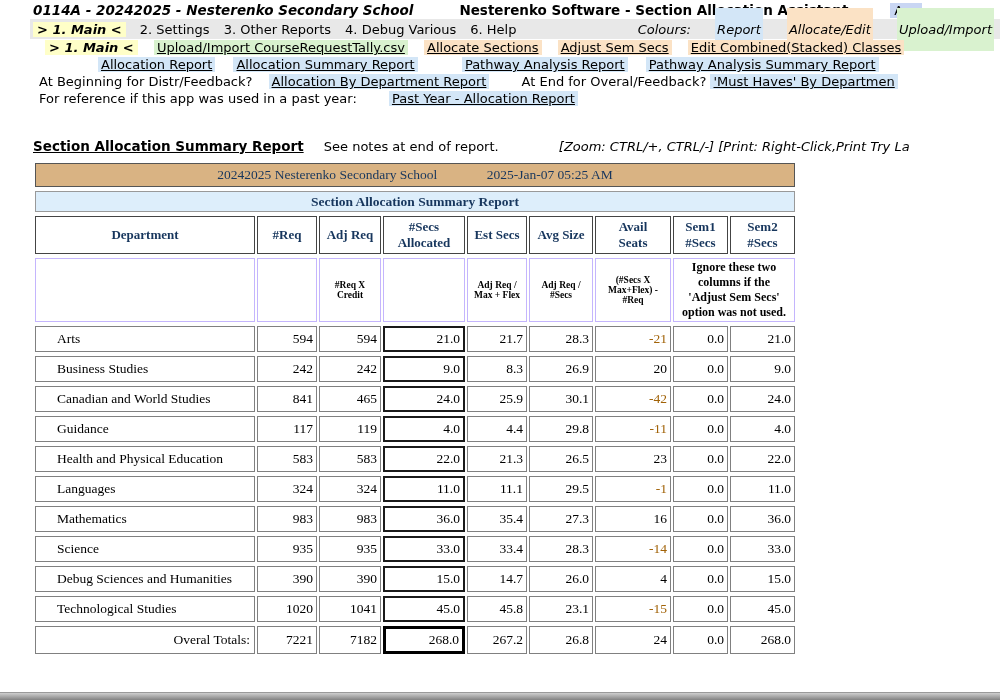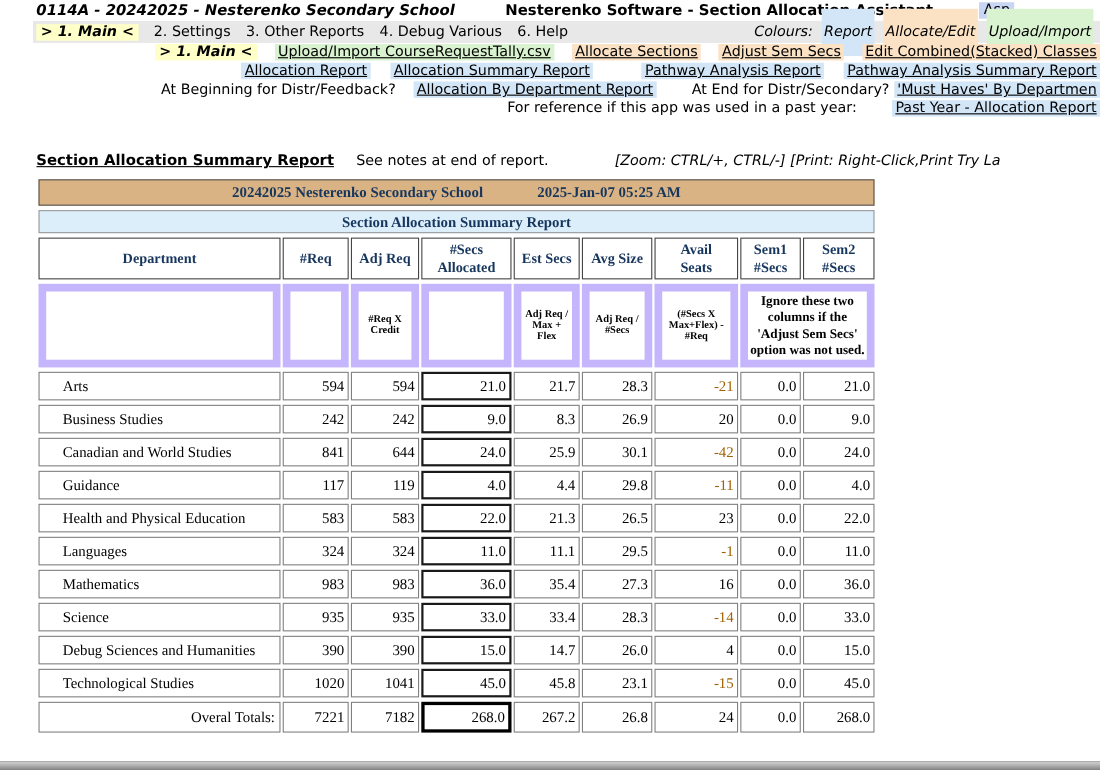--- a/index.html
+++ b/index.html
@@ -1,60 +1,60 @@
 <!DOCTYPE html>
 <html><head>
 <meta charset="utf-8">
 <style>
   html,body{margin:0;padding:0;}
   body{
     width:1000px;height:700px;overflow:hidden;background:#fff;position:relative;
     font-family:"DejaVu Sans","Liberation Sans",sans-serif;font-size:13px;color:#000;
   }
   
-  .titlebar{padding:2px 16px 1px 33px;display:flex;align-items:flex-start;white-space:nowrap;}
+  .titlebar{padding:2px 16px 1px 33px;display:flex;align-items:center;white-space:nowrap;}
   .t-left{font-weight:bold;font-style:italic;font-size:13.5px;}
   .t-center{font-weight:bold;font-size:13.5px;margin-left:46px;}
   .asp{margin-left:42px;background:#c9d6f3;padding:0 4px;cursor:pointer;}
   
   .menubar{margin-left:30px;width:970px;background:#e8e8e8;height:20px;display:flex;align-items:center;padding:1px 6px 1px 3px;box-sizing:border-box;white-space:nowrap;}
   .pill{font-weight:bold;font-style:italic;background:#ffffc8;padding:0 4px;cursor:pointer;}
   .menubar .mitem{margin-left:14px;cursor:pointer;}
   .legend{margin-left:auto;font-style:italic;}
-  .legend .lk{padding:14px 2px;margin-left:4px;text-align:center;}
+  .legend .lk{padding:14px 2px;margin-left:20px;text-align:center;}
   .hl-blue{background:#d3e6f7;}
   .hl-peach{background:#fbe2c5;}
   .hl-green{background:#d9f2cf;}
   
   .toolbar{margin-left:30px;line-height:17px;}
-  .tb-row{white-space:nowrap;overflow:hidden;text-align:right;}
+  .tb-row{white-space:nowrap;overflow:hidden;}
   .tb-row1{padding-left:15px;}
   .tb-row2{padding-left:68px;}
   .tb-row3{padding-left:9px;}
   .tb-row4{padding-left:9px;}
   a.lnk{color:#000;text-decoration:underline;cursor:pointer;padding:0 3px;}
   .gap12{margin-left:12px;}
   .gap14{margin-left:14px;}
   .gap28{margin-left:28px;}
   .gap40{margin-left:40px;}
   
   .report-heading{margin:31px 0 5px 33px;width:967px;white-space:nowrap;overflow:hidden;}
   .rh-title{font-weight:bold;text-decoration:underline;font-size:13.5px;}
   .rh-note{margin-left:16px;}
   .rh-hint{font-style:italic;margin-left:56px;}
   
   table.report{
     margin-left:33px;border-collapse:separate;border-spacing:2px 4px;
     font-family:"Liberation Serif","DejaVu Serif",serif;table-layout:fixed;
   }
-  .school-bar{background:#d9b383;border:1px solid #555;text-align:center;font-weight:bold;color:#17365d;height:20px;font-size:13.5px;}
+  .school-bar{background:#d9b383;border:1px solid #555;text-align:center;font-weight:normal;color:#17365d;height:20px;font-size:13.5px;}
   .school-bar .ts{margin-left:46px;}
   .table-title{background:#ddeefb;border:1px solid #999;text-align:center;font-weight:bold;color:#17365d;height:17px;font-size:13.5px;}
   tr.cols th{border:1px solid #444;background:#fff;color:#17365d;font-weight:bold;font-size:13px;white-space:pre-line;height:34px;vertical-align:middle;text-align:center;}
-  tr.subs th{border:7px solid #c4b5fd;background:#fff;color:#000;font-weight:bold;font-size:9.5px;height:60px;vertical-align:middle;text-align:center;white-space:pre-line;}
+  tr.subs th{border:1px solid #c4b5fd;background:#fff;color:#000;font-weight:bold;font-size:9.5px;height:60px;vertical-align:middle;text-align:center;white-space:pre-line;}
   tr.subs th.sem-note{font-size:12px;}
   tbody td{border:1px solid #808080;background:#fff;height:20px;font-size:13.5px;vertical-align:middle;}
   td.dept{text-align:left;padding-left:21px;}
   td.num{text-align:right;padding-right:3px;}
   td.tlabel{text-align:right;padding-right:4px;}
   td.boxed{border:2px solid #1a1a1a;}
   td.boxed-thick{border:3px solid #000;}
   td.neg{color:#a16207;}
   
   .bottom-bar{position:absolute;left:0;bottom:0;width:1000px;height:7px;background:linear-gradient(#cfcfcf,#828282);border-top:1px solid #9a9a9a;}
@@ -92,21 +92,21 @@
   </div>
   <div class="tb-row tb-row2">
     <a class="lnk hl-blue">Allocation Report</a>
     <a class="lnk hl-blue gap14">Allocation Summary Report</a>
     <a class="lnk hl-blue gap40">Pathway Analysis Report</a>
     <a class="lnk hl-blue gap14">Pathway Analysis Summary Report</a>
   </div>
   <div class="tb-row tb-row3">
     <span>At Beginning for Distr/Feedback?</span>
     <a class="lnk hl-blue gap12">Allocation By Department Report</a>
-    <span class="gap28">At End for Distr/Secondary?</span>
+    <span class="gap28">At End for Overal/Feedback?</span>
     <a class="lnk hl-blue">'Must Haves' By Departmen</a>
   </div>
   <div class="tb-row tb-row4">
     <span>For reference if this app was used in a past year:</span>
     <a class="lnk hl-blue gap28">Past Year - Allocation Report</a>
   </div>
 </div>
 
 <div class="report-heading">
   <span class="rh-title">Section Allocation Summary Report</span>
@@ -188,21 +188,21 @@
         <td class="num boxed">9.0</td>
         <td class="num">8.3</td>
         <td class="num">26.9</td>
         <td class="num">20</td>
         <td class="num">0.0</td>
         <td class="num">9.0</td>
       </tr>
       <tr>
         <td class="dept">Canadian and World Studies</td>
         <td class="num">841</td>
-        <td class="num">644</td>
+        <td class="num">465</td>
         <td class="num boxed">24.0</td>
         <td class="num">25.9</td>
         <td class="num">30.1</td>
         <td class="num neg">-42</td>
         <td class="num">0.0</td>
         <td class="num">24.0</td>
       </tr>
       <tr>
         <td class="dept">Guidance</td>
         <td class="num">117</td>

